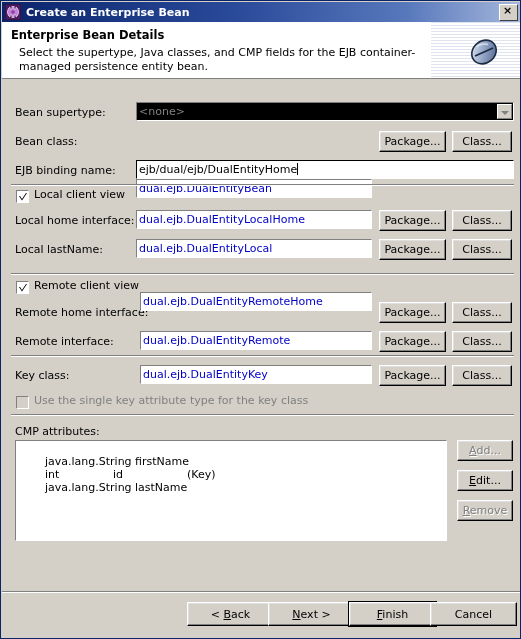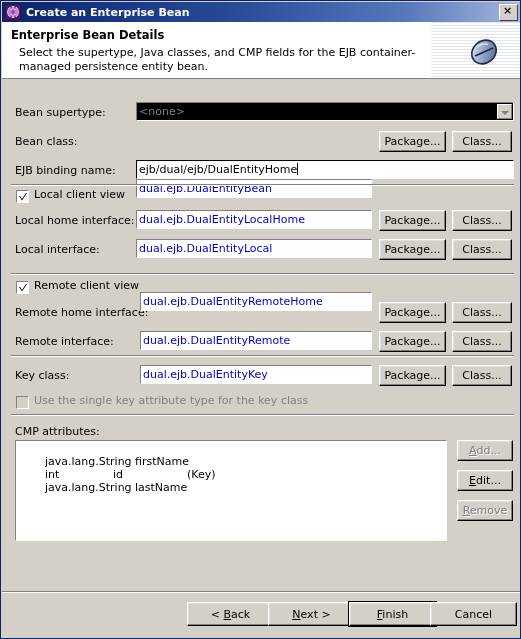--- a/index.html
+++ b/index.html
@@ -347,21 +347,21 @@
         <path d="M1 5 L2 5 L4 8 L8 2 L9 2 L4 9.5 Z" fill="#000000"></path>
       </svg>
     </div>
     <div class="lbl" style="left:32px; top:104px;">Local client view</div>
 
     <div class="lbl" style="left:13px; top:130px;">Local home interface:</div>
     <div class="field" style="left:134px; top:130px; width:236px;">dual.ejb.DualEntityLocalHome</div>
     <div class="btn" style="left:377px; top:130px; width:67px; height:21px;">Package...</div>
     <div class="btn" style="left:450px; top:130px; width:60px; height:21px;">Class...</div>
 
-    <div class="lbl" style="left:13px; top:159px;">Local interface:</div>
+    <div class="lbl" style="left:13px; top:159px;">Local lastName:</div>
     <div class="field" style="left:134px; top:159px; width:236px;">dual.ejb.DualEntityLocal</div>
     <div class="btn" style="left:377px; top:159px; width:67px; height:21px;">Package...</div>
     <div class="btn" style="left:450px; top:159px; width:60px; height:21px;">Class...</div>
 
     <div class="sep" style="left:9px; top:193px; width:503px;"></div>
 
     <div class="cb" style="left:14px; top:201px;">
       <svg class="tick" viewBox="0 0 10 11" xmlns="http://www.w3.org/2000/svg">
         <path d="M1 5 L2 5 L4 8 L8 2 L9 2 L4 9.5 Z" fill="#000000"></path>
       </svg>

